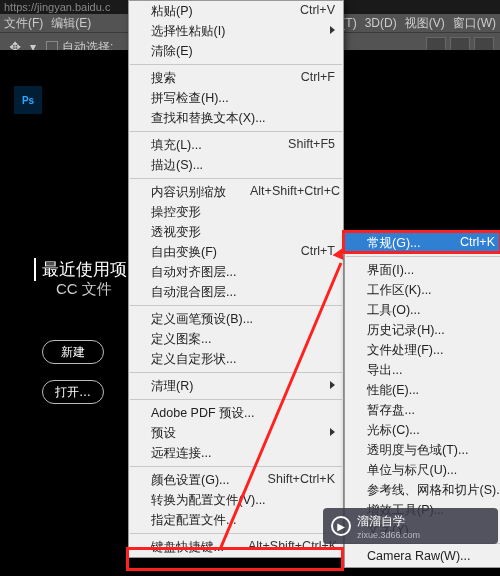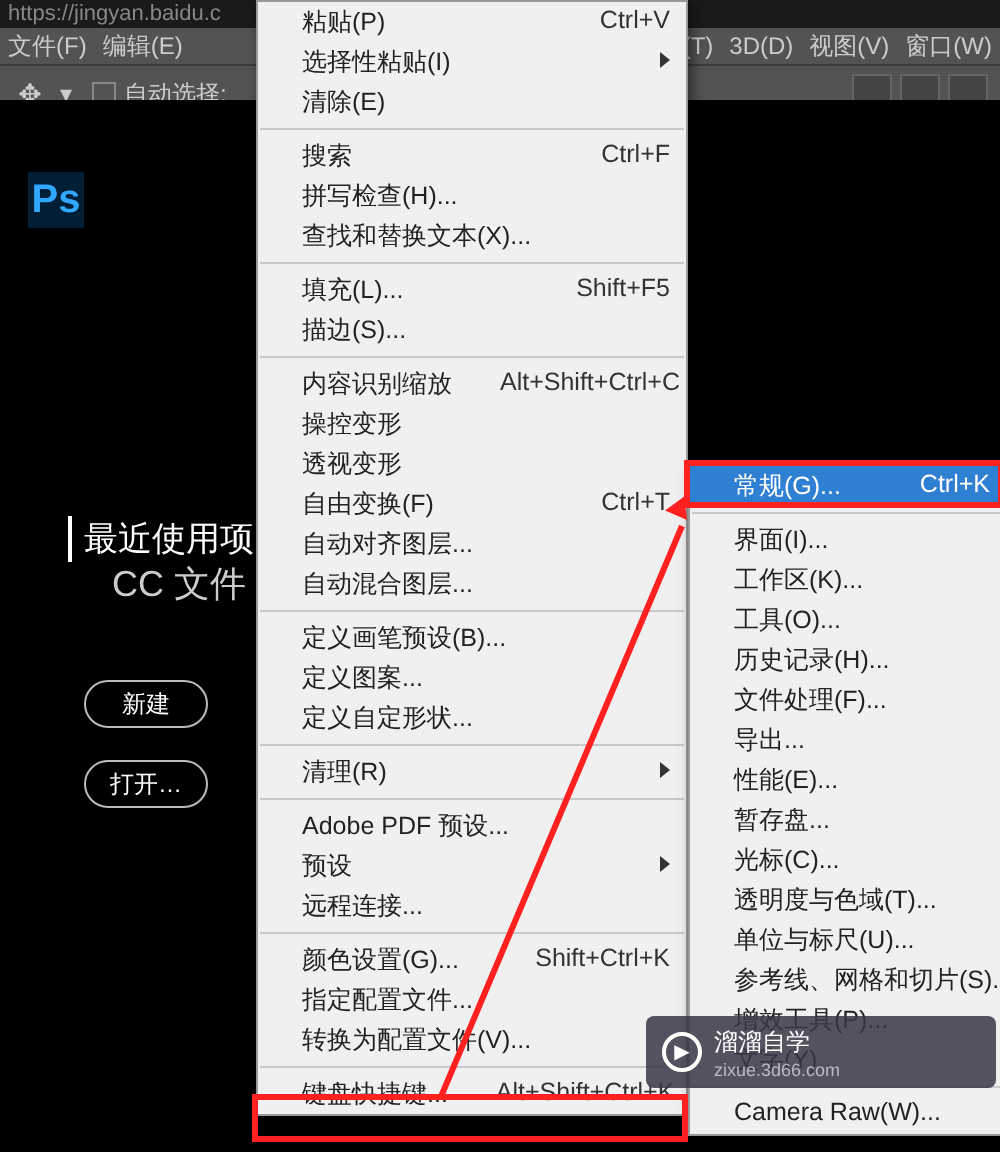--- a/index.html
+++ b/index.html
@@ -6,23 +6,23 @@
   body { background:#1a1a1a; font-family:"Microsoft YaHei","SimSun",sans-serif; font-size:12px; color:#ccc; overflow:hidden; width:500px; height:576px; position:relative; }
   .url { color:#888; font-size:11px; padding:1px 4px; }
   .menubar { background:#535353; height:18px; display:flex; align-items:center; font-size:12px; }
   .menubar span { padding:0 4px; }
   .toolbar { background:#535353; height:30px; border-top:1px solid #3a3a3a; border-bottom:1px solid #222; display:flex; align-items:center; padding:0 6px; font-size:12px; }
   .move-arrows { width:18px; height:18px; display:flex; align-items:center; justify-content:center; margin-right:6px; font-size:14px; }
   .autosel { display:flex; align-items:center; gap:4px; }
   .right-icons { margin-left:auto; display:flex; gap:4px; }
   .right-icons div { width:20px; height:20px; background:#444; border:1px solid #666; }
   .canvas { position:absolute; left:0; top:50px; right:0; bottom:0; background:#000; }
-  .ps-logo { width:28px; height:28px; margin:36px 0 0 14px; background:#001e36; color:#31a8ff; display:flex; align-items:center; justify-content:center; font-weight:bold; font-size:20px; }
+  .ps-logo { width:28px; height:28px; margin:36px 0 0 14px; background:#001e36; color:#31a8ff; display:flex; align-items:center; justify-content:center; font-weight:bold; font-size:10px; }
   .recent { position:absolute; top:208px; left:34px; font-size:17px; color:#fff; border-left:2px solid #fff; padding-left:6px; }
-  .ccfile { position:absolute; top:230px; left:56px; font-size:18px; color:#ccc; }
+  .ccfile { position:absolute; top:230px; left:56px; font-size:15px; color:#ccc; }
   .btn { position:absolute; left:42px; width:62px; height:24px; border:1px solid #bbb; border-radius:12px; display:flex; align-items:center; justify-content:center; color:#fff; font-size:12px; }
   .btn.new { top:290px; }
   .btn.open { top:330px; }
   .caret-r { display:inline-block; width:0; height:0; border-top:4px solid transparent; border-bottom:4px solid transparent; border-left:5px solid #333; }
   .menu { position:absolute; background:#f0f0f0; color:#222; border:1px solid #999; box-shadow:2px 2px 6px rgba(0,0,0,.5); font-size:12.5px; }
   .menu .row { display:flex; padding:2px 8px 2px 22px; height:20px; white-space:nowrap; position:relative; }
   .menu .row.hover, .menu .row.sel { background:#2f7fd3; color:#fff; }
   .menu .sep { height:1px; background:#c8c8c8; margin:3px 1px; }
   .menu .shortcut { margin-left:auto; padding-left:24px; color:#333; }
   .menu .row.hover .shortcut, .menu .row.sel .shortcut { color:#ffffff; }
@@ -150,24 +150,24 @@
     </div>
     <div class="row">
       <span>远程连接...</span>
     </div>
     <div class="sep"></div>
     <div class="row">
       <span>颜色设置(G)...</span>
       <span class="shortcut">Shift+Ctrl+K</span>
     </div>
     <div class="row">
+      <span>转换为配置文件(V)...</span>
+    </div>
+    <div class="row">
       <span>指定配置文件...</span>
-    </div>
-    <div class="row">
-      <span>转换为配置文件(V)...</span>
     </div>
     <div class="sep"></div>
     <div class="row">
       <span>键盘快捷键...</span>
       <span class="shortcut">Alt+Shift+Ctrl+K</span>
     </div>
   </div>
 <div class="menu sub-menu" id="sub-menu">
     <div class="row sel">
       <span>常规(G)...</span>

